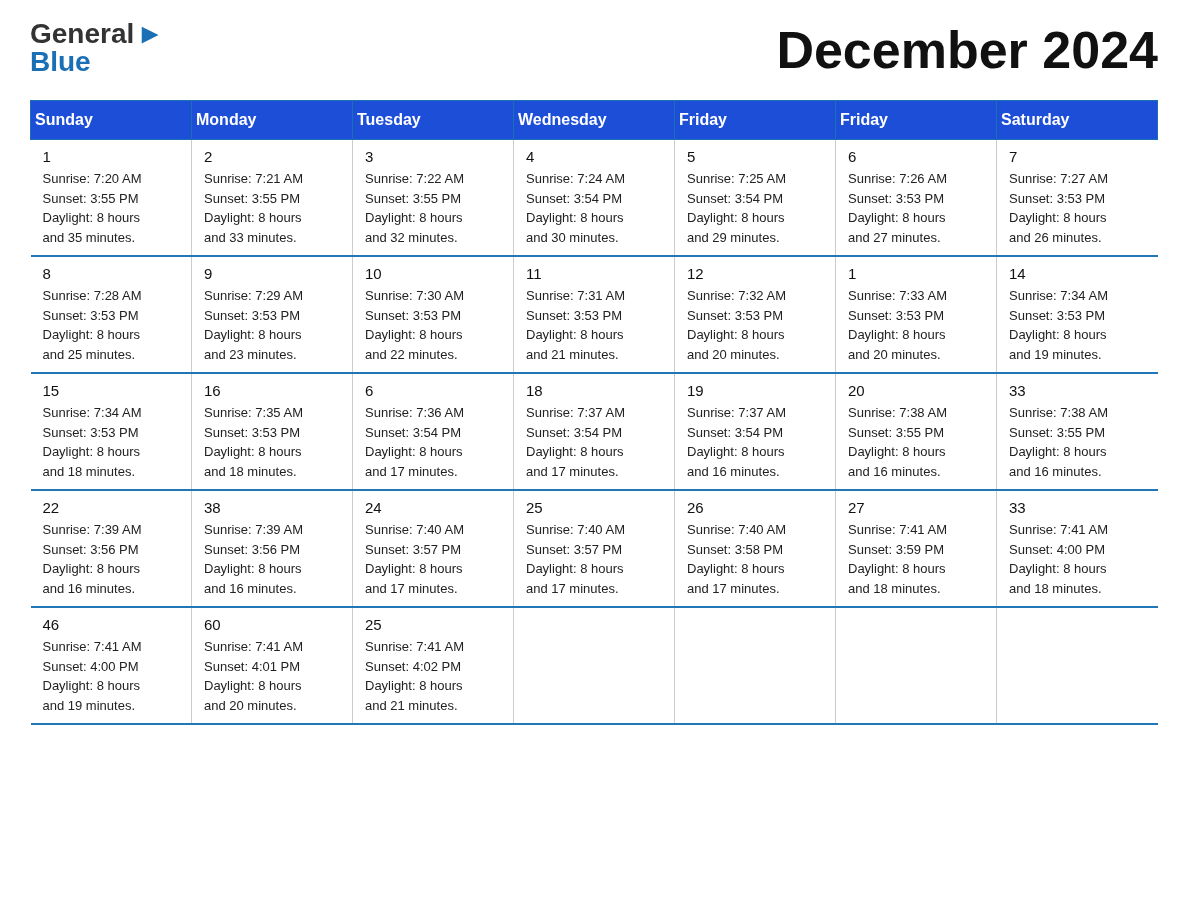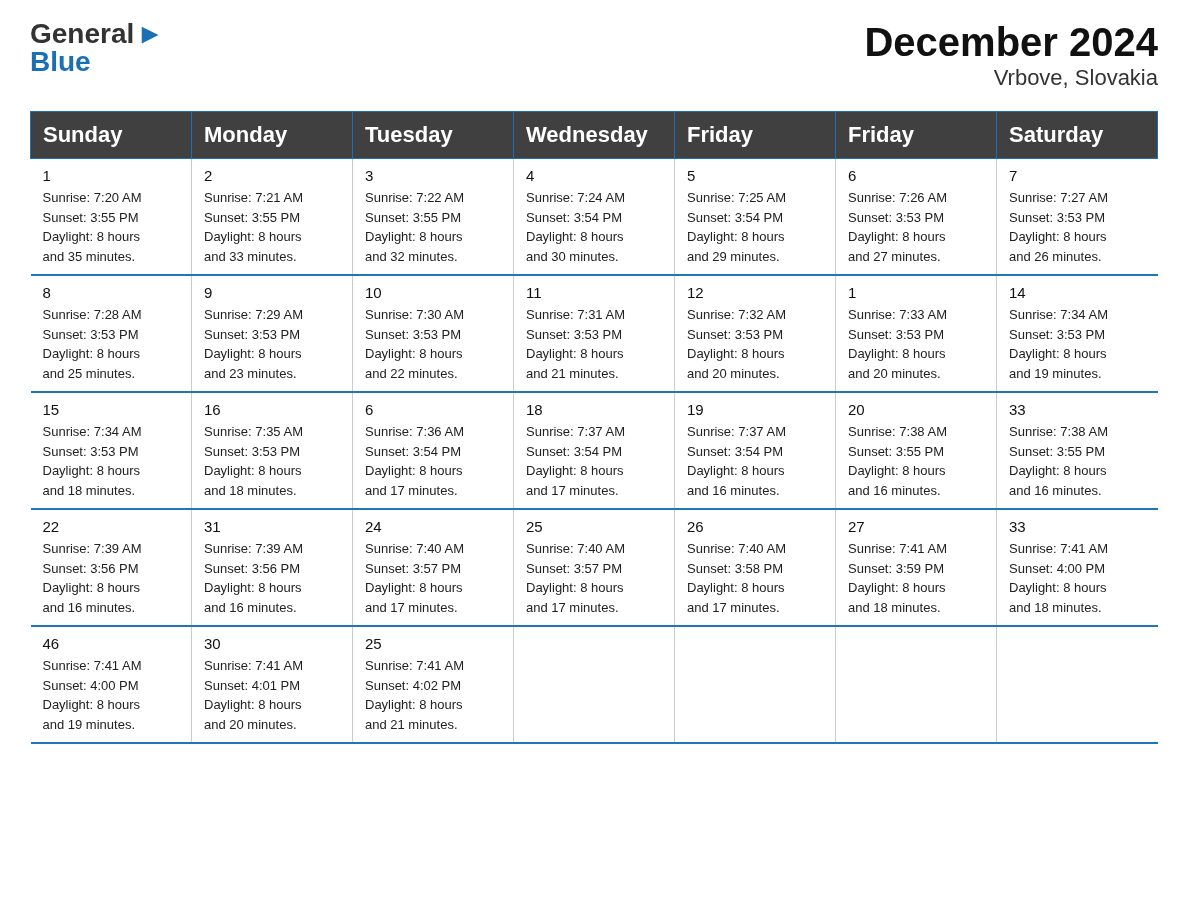--- a/index.html
+++ b/index.html
@@ -30,38 +30,38 @@
       font-size: 28px;
       font-weight: bold;
       color: #1a6fb5;
       display: flex;
       align-items: flex-start;
     }
     .title-block {
       text-align: right;
     }
     .month-title {
-      font-size: 40px;
+      font-size: 52px;
       font-weight: bold;
       color: #111;
     }
     .location {
       font-size: 22px;
       color: #333;
     }
     table {
       width: 100%;
       border-collapse: collapse;
     }
     thead tr th {
-      background-color: #404040;
+      background-color: #1d4ed8;
       color: #fff;
-      font-size: 22px;
+      font-size: 16px;
       font-weight: bold;
-      padding: 10px 12px;
+      padding: 10px 4px;
       text-align: left;
       border: 1px solid #1a6fb5;
     }
     tbody tr {
       border-bottom: 2px solid #2176b8;
     }
     tbody td {
       vertical-align: top;
       padding: 8px 12px;
       font-size: 13.5px;
@@ -95,21 +95,20 @@
     <div style="display:flex; align-items:center;">
       <span class="logo-general">General</span>
       <span style="color:#1a6fb5; font-weight:bold; font-size:28px; margin-left:2px;">►</span>
     </div>
     <div class="logo-blue">
       <span>Blue</span>
     </div>
   </div>
   <div class="title-block">
     <div class="month-title">December 2024</div>
-    <div class="location">Vrbove, Slovakia</div>
   </div>
 </div>
 
 <table>
   <thead>
     <tr>
       <th>Sunday</th>
       <th>Monday</th>
       <th>Tuesday</th>
       <th>Wednesday</th>
@@ -318,21 +317,21 @@
         <td>
         <span class="day-number">22</span>
         <div class="day-info">
           Sunrise: 7:39 AM<br>
           Sunset: 3:56 PM<br>
           Daylight: 8 hours<br>
           and 16 minutes.
         </div>
       </td>
         <td>
-        <span class="day-number">31</span>
+        <span class="day-number">38</span>
         <div class="day-info">
           Sunrise: 7:39 AM<br>
           Sunset: 3:56 PM<br>
           Daylight: 8 hours<br>
           and 16 minutes.
         </div>
       </td>
         <td>
         <span class="day-number">24</span>
         <div class="day-info">
@@ -383,21 +382,21 @@
         <td>
         <span class="day-number">46</span>
         <div class="day-info">
           Sunrise: 7:41 AM<br>
           Sunset: 4:00 PM<br>
           Daylight: 8 hours<br>
           and 19 minutes.
         </div>
       </td>
         <td>
-        <span class="day-number">30</span>
+        <span class="day-number">60</span>
         <div class="day-info">
           Sunrise: 7:41 AM<br>
           Sunset: 4:01 PM<br>
           Daylight: 8 hours<br>
           and 20 minutes.
         </div>
       </td>
         <td>
         <span class="day-number">25</span>
         <div class="day-info">

